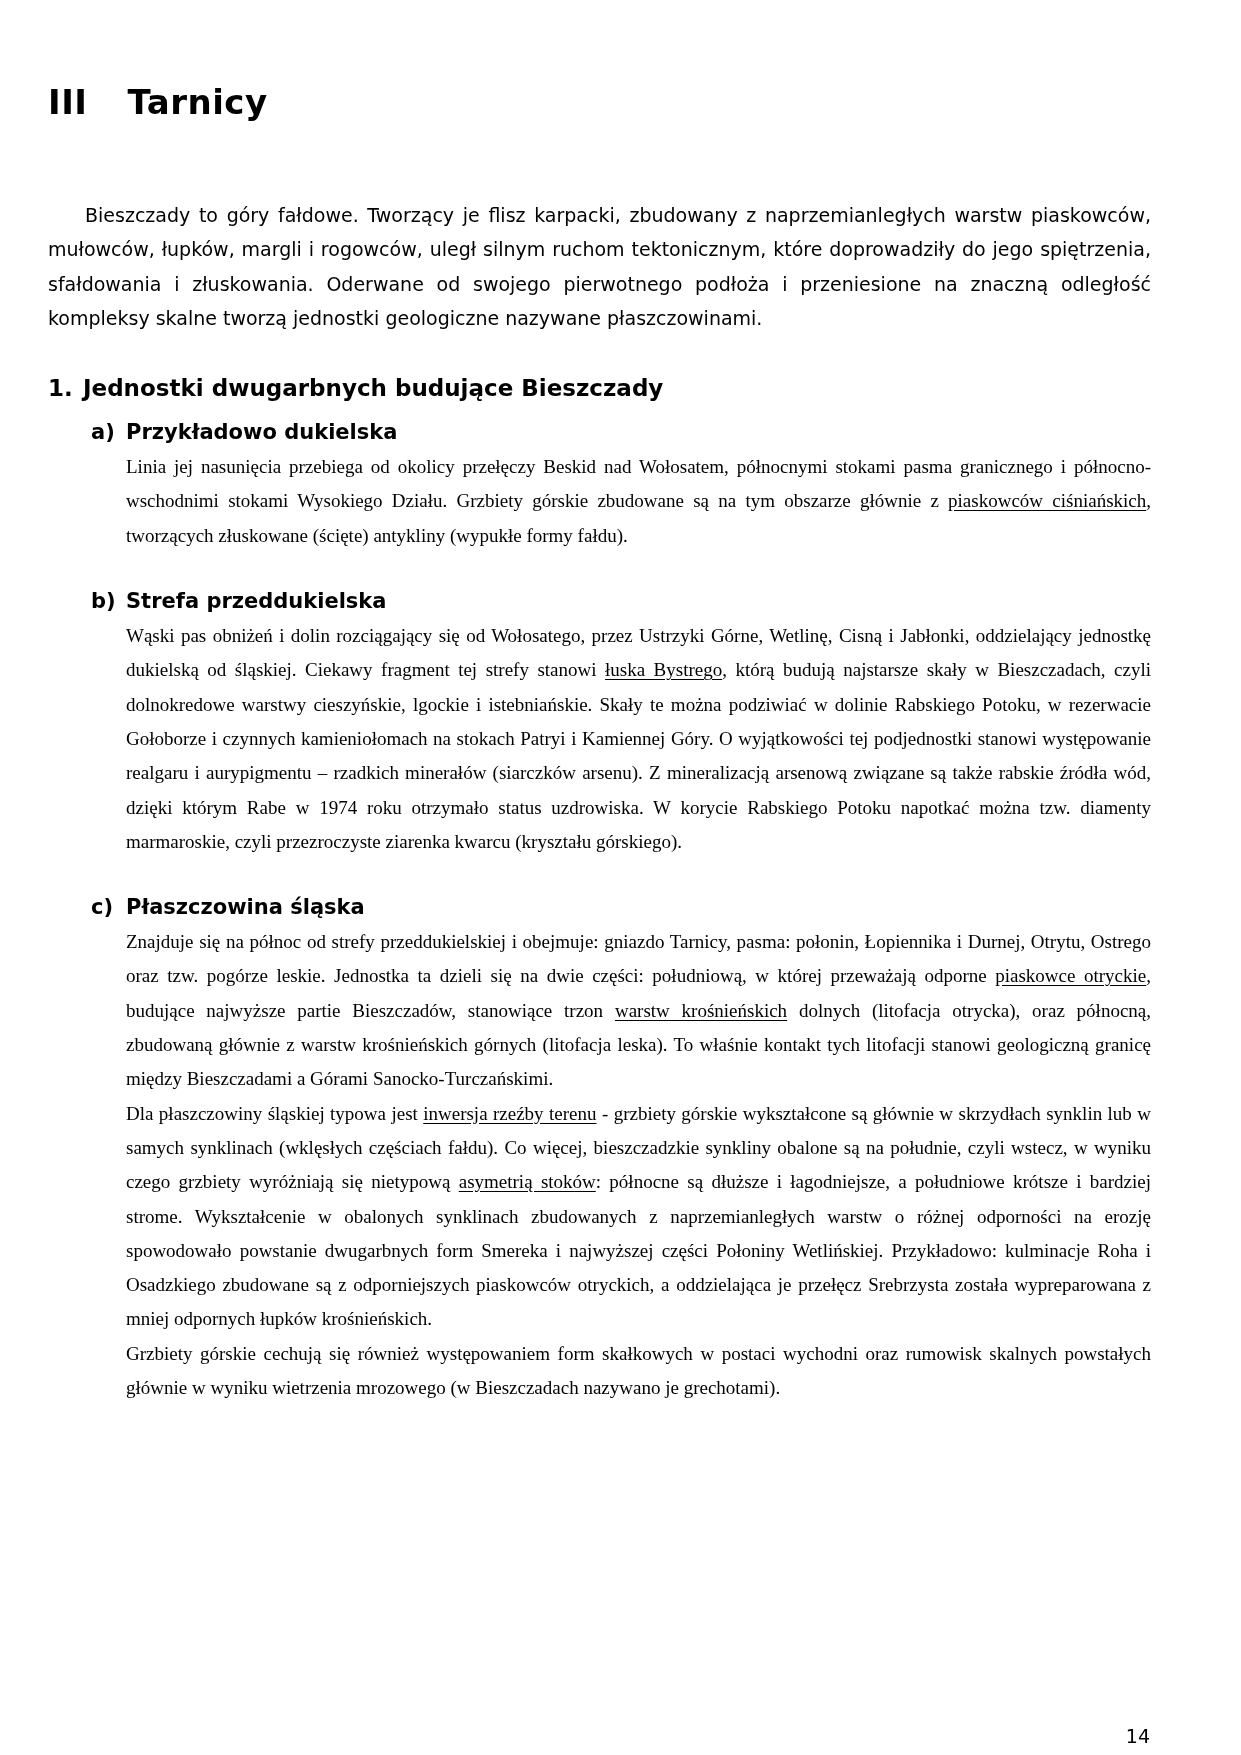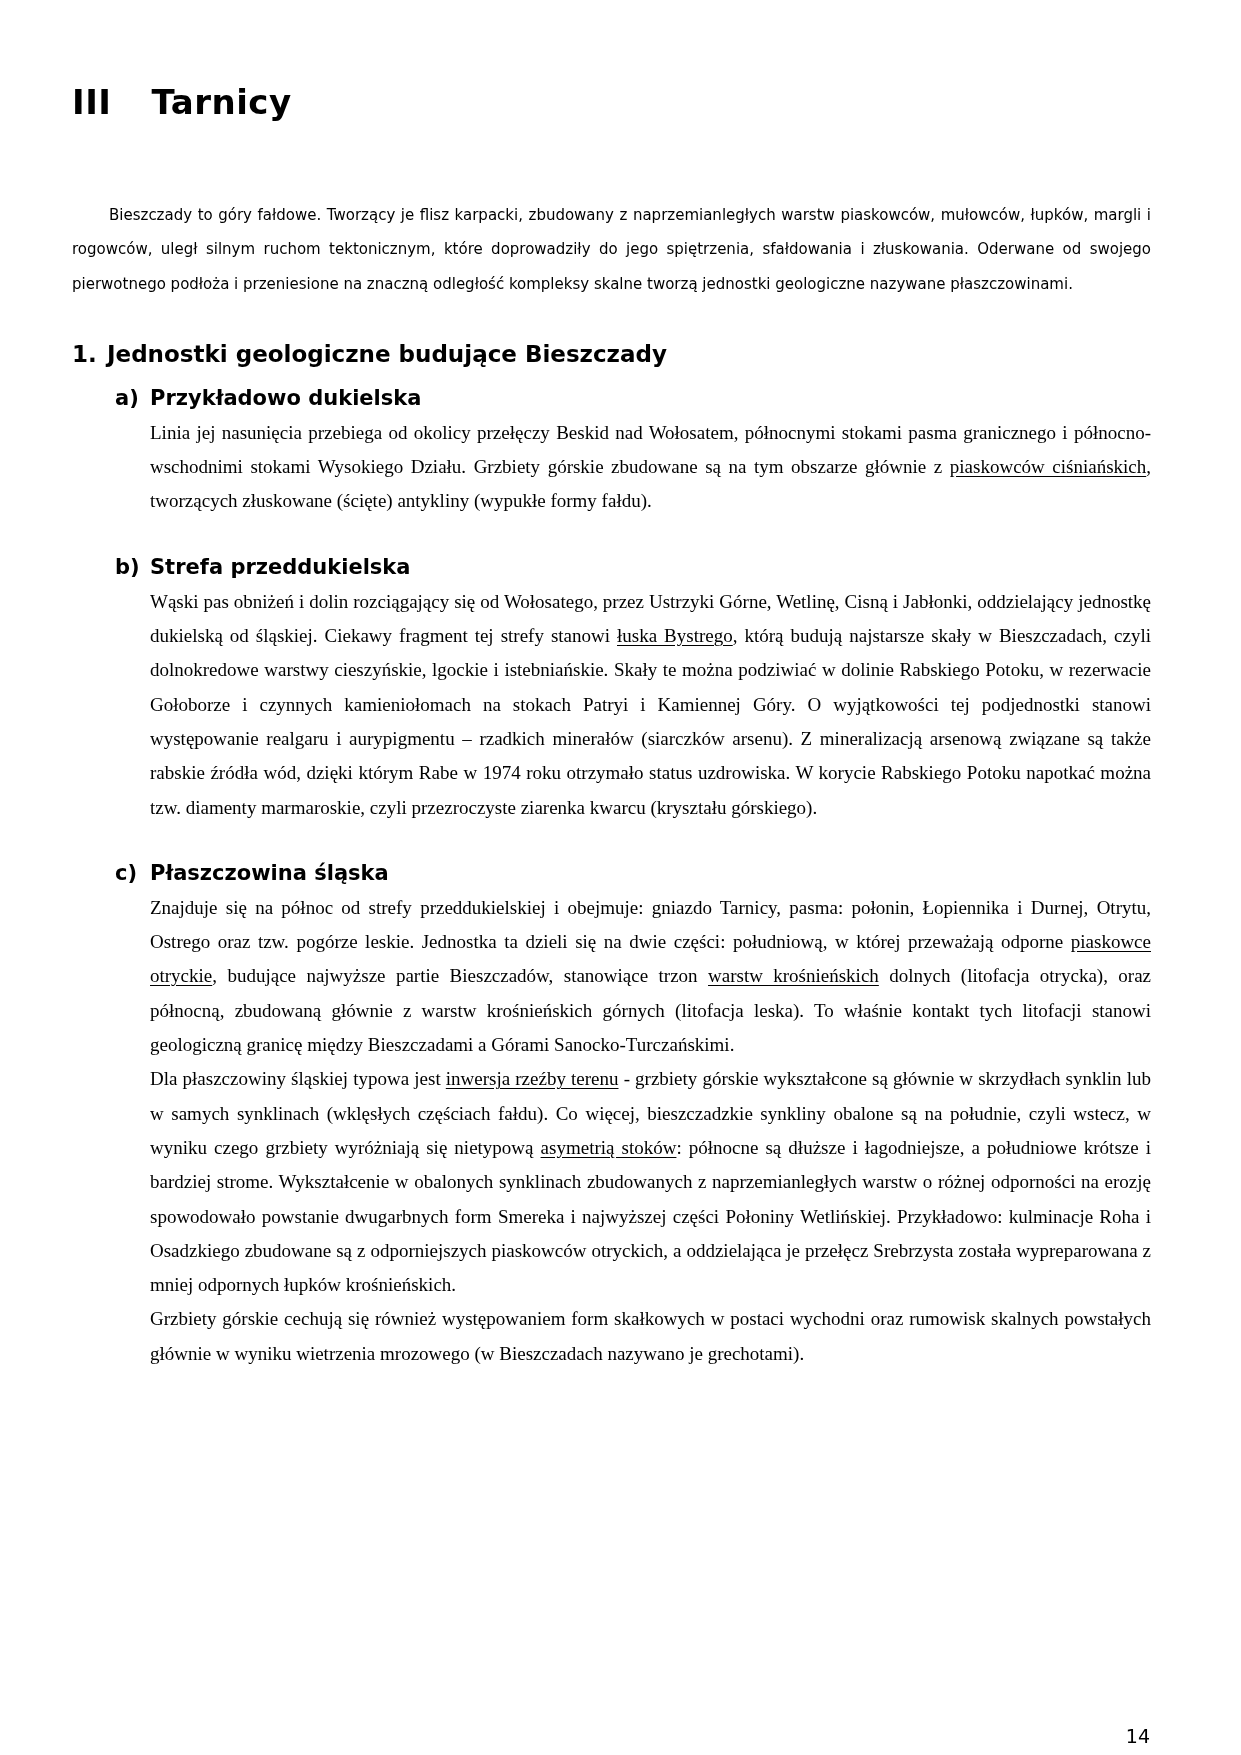--- a/index.html
+++ b/index.html
@@ -5,35 +5,35 @@
   html, body { margin: 0; padding: 0; background: #ffffff; }
   .page {
     position: relative;
     width: 1241px;
     height: 1755px;
     margin: 0 auto;
     background: #ffffff;
     color: #000000;
     font-family: "DejaVu Sans", "Liberation Sans", sans-serif;
     box-sizing: border-box;
-    padding: 80px 90px 0 72px;
+    padding: 80px 90px 0 48px;
     overflow: hidden;
   }
   h1.doc-title {
     margin: 0;
     font-size: 34px;
     line-height: 44px;
     font-weight: bold;
     display: flex;
     gap: 40px;
     letter-spacing: 0.5px;
   }
   p.intro {
     margin: 74px 0 0 0;
-    font-size: 15px;
+    font-size: 19px;
     line-height: 34.3px;
     text-align: justify;
     text-indent: 37px;
   }
   h2.section-heading {
     margin: 38px 0 0 0;
     font-size: 23px;
     line-height: 30px;
     font-weight: bold;
     display: flex;
@@ -76,21 +76,21 @@
 
   <h1 class="doc-title">
     <span class="t-num">III</span>
     <span class="t-text">Tarnicy</span>
   </h1>
 
   <p class="intro">Bieszczady to góry fałdowe. Tworzący je flisz karpacki, zbudowany z naprzemianległych warstw piaskowców, mułowców, łupków, margli i rogowców, uległ silnym ruchom tektonicznym, które doprowadziły do jego spiętrzenia, sfałdowania i złuskowania. Oderwane od swojego pierwotnego podłoża i przeniesione na znaczną odległość kompleksy skalne tworzą jednostki geologiczne nazywane płaszczowinami.</p>
 
   <h2 class="section-heading">
     <span class="h-num">1.</span>
-    <span class="h-text">Jednostki geologiczne budujące Bieszczady</span>
+    <span class="h-text">Jednostki dwugarbnych budujące Bieszczady</span>
   </h2>
 
   <section class="item first">
     <div class="item-head">
       <span class="marker">a)</span>
       <span class="item-title">Przykładowo dukielska</span>
     </div>
     <div class="item-body">
       <p><span>Linia jej nasunięcia przebiega od okolicy przełęczy Beskid nad Wołosatem, północnymi stokami pasma granicznego i północno-wschodnimi stokami Wysokiego Działu. Grzbiety górskie zbudowane są na tym obszarze głównie z </span><u>piaskowców ciśniańskich</u><span>, tworzących złuskowane (ścięte) antykliny (wypukłe formy fałdu).</span></p>
     </div>

